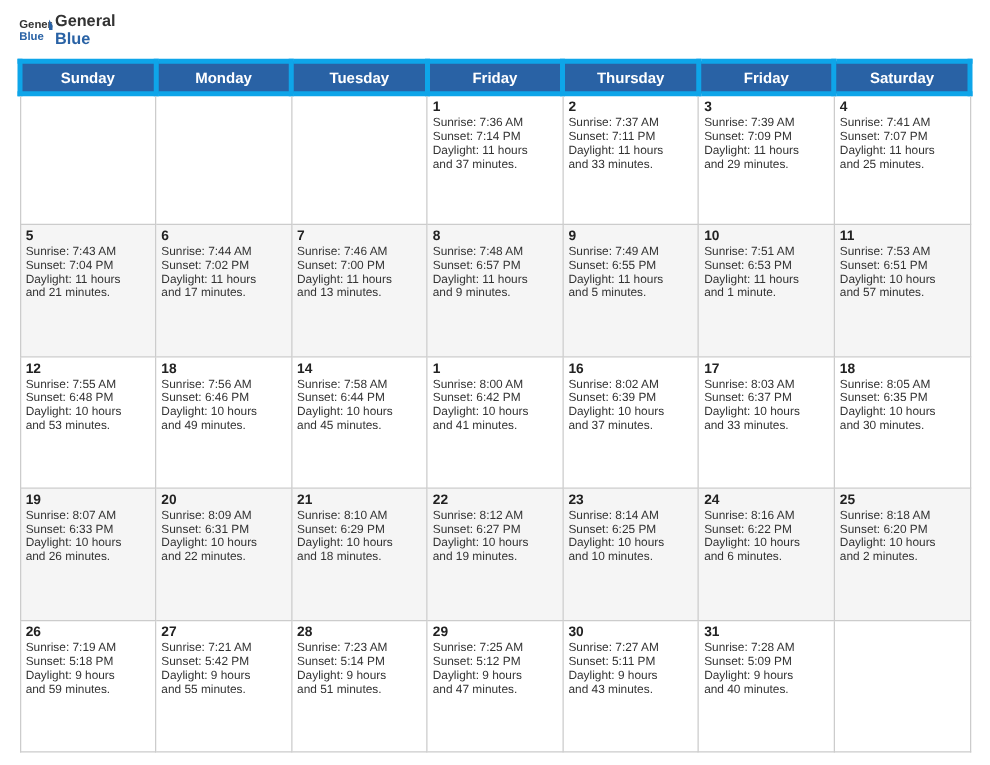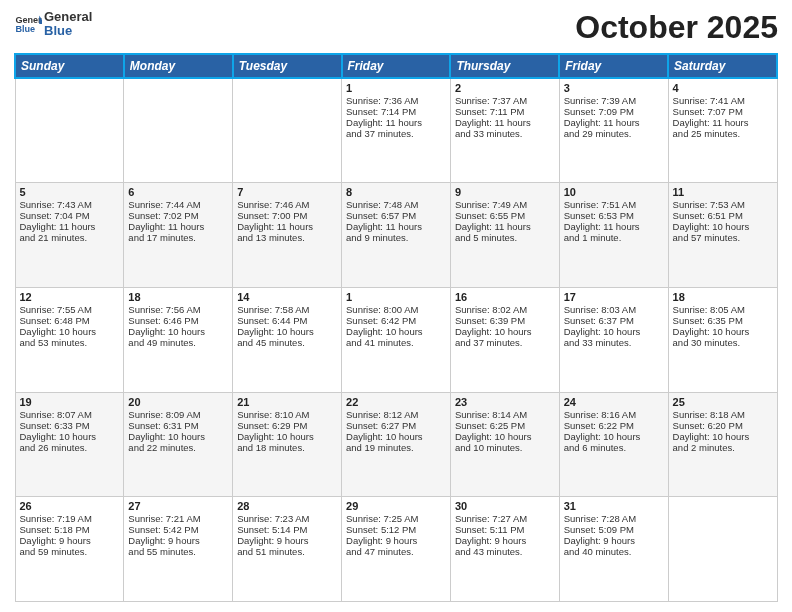--- a/index.html
+++ b/index.html
@@ -49,24 +49,23 @@
       flex: 1;
       border-collapse: collapse;
       width: 100%;
       table-layout: fixed;
     }
     .calendar th {
       background: #2962a5;
       color: #fff;
       font-size: 12px;
       font-weight: bold;
-      text-align: left;
+      text-align: center;
       padding: 4px 5px;
-      border: 2px solid #0ea5e9;
-      font-style: italic;
+      border: 4px solid #0ea5e9;
     }
     .calendar td {
       border: 1px solid #ccc;
       vertical-align: top;
       padding: 3px 4px;
       font-size: 9.5px;
       color: #333;
       background: #fff;
     }
     .calendar tr:nth-child(even) td {
@@ -96,21 +95,20 @@
         <text x="2" y="18" font-size="13" font-weight="bold" fill="#333" font-family="Arial">General</text>
         <text x="2" y="32" font-size="13" font-weight="bold" fill="#2962a5" font-family="Arial">Blue</text>
         <polygon points="36,8 44,20 36,20" fill="#2962a5"></polygon>
       </svg>
       <div style="display:flex;flex-direction:column;line-height:1.1">
         <span style="font-size:13px;font-weight:bold;color:#333;">General</span>
         <span style="font-size:13px;font-weight:bold;color:#2962a5;">Blue</span>
       </div>
     </div>
     <div class="title-block">
-      <div class="month-title">October 2025</div>
     </div>
   </div>
 
   <table class="calendar">
     <thead>
       <tr>
       <th>Sunday</th>
           <th>Monday</th>
           <th>Tuesday</th>
           <th>Friday</th>

